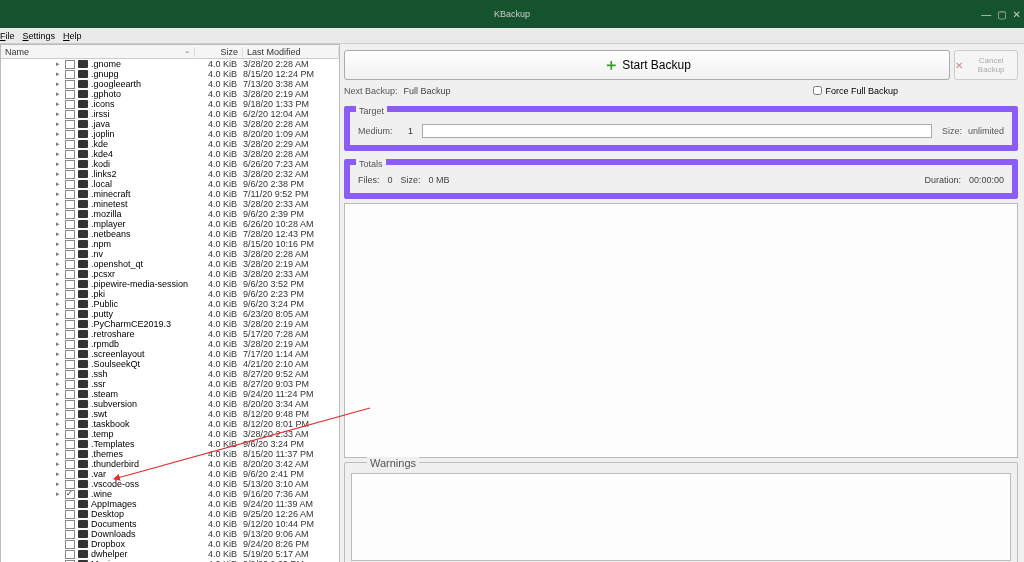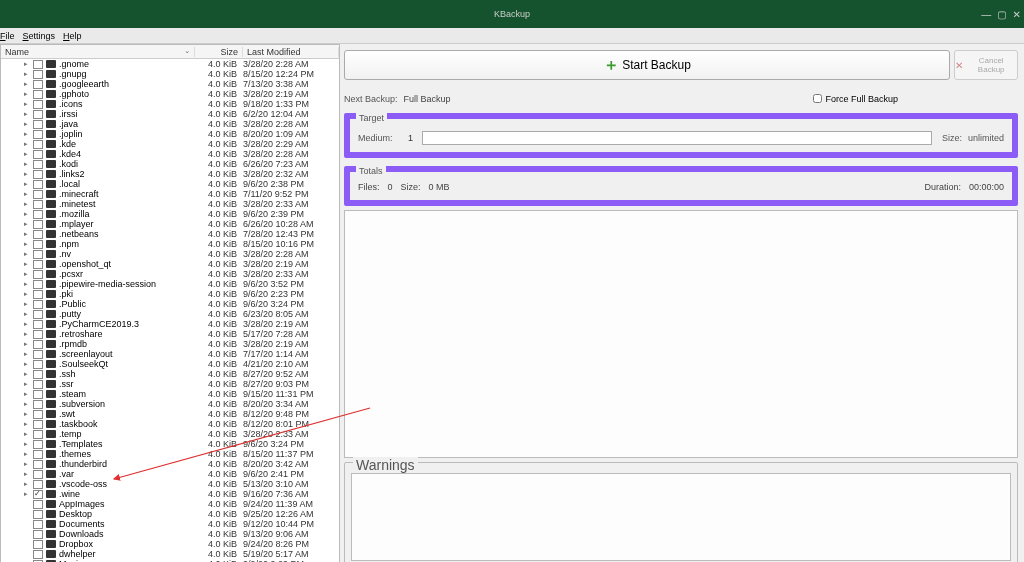--- a/index.html
+++ b/index.html
@@ -18,38 +18,38 @@
 
 .left-pane { width: 340px; background: #fff; border: 1px solid #bbb; display: flex; flex-direction: column; overflow: hidden; }
 .tree-header { display: flex; font-size: 9px; background: #f5f5f5; border-bottom: 1px solid #ccc; height: 14px; align-items: center; }
 .tree-header .col { padding: 0 4px; border-right: 1px solid #ddd; color: #333; }
 .tree-header .col-name { flex: 1 1 auto; position: relative; }
 .tree-header .col-size { width: 48px; text-align: right; }
 .tree-header .col-date { width: 96px; }
 .sort-ind { position: absolute; right: 4px; font-size: 7px; color: #666; }
 
 .tree-body { flex: 1; overflow-y: hidden; font-size: 9px; }
-.row { display: flex; align-items: center; height: 10px; padding-left: 23px; }
+.row { display: flex; align-items: center; height: 10px; padding-left: 23px; margin-left: 32px; }
 .row .exp { width: 6px; color: #777; font-size: 7px; cursor: pointer; }
 .row .chk { width: 10px; height: 9px; margin: 0 3px; display: inline-block; border: 1px solid #888; background: #fff; position: relative; cursor: pointer; }
 .row .chk.checked::after { content: "✓"; position: absolute; font-size: 8px; top: -2px; left: 0; color: #222; }
 .row .fico { width: 10px; height: 8px; background: #333; margin-right: 3px; border-radius: 1px; position: relative; }
 .row .fname { flex: 1 1 auto; overflow: hidden; white-space: nowrap; }
 .row .fsize { width: 48px; text-align: right; padding-right: 6px; color: #333; }
 .row .fdate { width: 96px; color: #333; }
 
 .right-pane { flex: 1; padding: 6px 6px 6px 4px; display: flex; flex-direction: column; gap: 4px; font-size: 9px; }
 
 .topbar { display: flex; gap: 4px; }
 .startbtn { flex: 1; height: 30px; border: 1px solid #aaa; background: linear-gradient(#fff,#f1f1f1); border-radius: 3px; display: flex; align-items: center; justify-content: center; font-size: 12px; cursor: pointer; }
 .startbtn .plus { color: #3a9b2d; font-weight: bold; font-size: 16px; margin-right: 3px; }
 .cancelbtn { width: 64px; height: 30px; border: 1px solid #ccc; background: #f5f5f5; border-radius: 3px; color: #aaa; display: flex; align-items: center; justify-content: center; font-size: 8px; cursor: not-allowed; }
 .cancelbtn .x { color: #d0878a; margin-right: 2px; font-size: 10px; }
 
-.nextline { display: flex; align-items: center; gap: 6px; height: 14px; margin-top: 8px; }
+.nextline { display: flex; align-items: center; gap: 6px; height: 14px; }
 .nextline .lbl { color: #555; }
 .nextline .val { color: #444; }
 .forcewrap { margin-left: auto; margin-right: 120px; display: flex; align-items: center; gap: 3px; }
 .forcewrap input { width: 9px; height: 9px; }
 
 .group { border: 6px solid #8b5cf6; border-radius: 2px; padding: 8px 8px 6px 8px; position: relative; margin-top: 4px; }
 .group .glabel { position: absolute; top: -6px; left: 6px; background: #f0f0f0; padding: 0 3px; color: #555; font-size: 9px; }
 
 .target-row { display: flex; align-items: center; gap: 6px; height: 16px; }
 .target-row .tlbl { width: 44px; color: #555; }
@@ -59,21 +59,21 @@
 .target-row .sizelbl { color: #555; margin-left: 4px; }
 .target-row .sizeval { color: #555; }
 
 .totals-row { display: flex; align-items: center; gap: 8px; height: 14px; }
 .totals-row .fill { flex: 1; }
 .totals-row span { color: #444; }
 
 .progress-area { border: 1px solid #bbb; height: 258px; background: #fdfdfd; }
 
 .warn-group { border: 1px solid #bbb; border-radius: 2px; padding: 10px 6px 6px 6px; position: relative; flex: 1; }
-.warn-group .glabel { position: absolute; top: -6px; left: 8px; background: #f0f0f0; padding: 0 3px; color: #555; font-size: 14px; }
+.warn-group .glabel { position: absolute; top: -6px; left: 22px; background: #f0f0f0; padding: 0 3px; color: #555; font-size: 11px; }
 .warn-body { background: #fdfdfd; border: 1px solid #bbb; height: 88px; }
 
 .arrow-overlay { position: absolute; pointer-events: none; z-index: 50; }
 </style>
 </head>
 <body>
 
 <div class="titlebar">
   <span class="title">KBackup</span>
   <div class="wincontrols">
@@ -363,21 +363,21 @@
           <span class="fname">.ssr</span>
           <span class="fsize">4.0 KiB</span>
           <span class="fdate">8/27/20 9:03 PM</span>
         </div>
         <div class="row">
           <span class="exp">▸</span>
           <span class="chk"></span>
           <span class="fico"></span>
           <span class="fname">.steam</span>
           <span class="fsize">4.0 KiB</span>
-          <span class="fdate">9/15/20 11:31 PM</span>
+          <span class="fdate">9/24/20 11:24 PM</span>
         </div>
         <div class="row">
           <span class="exp">▸</span>
           <span class="chk"></span>
           <span class="fico"></span>
           <span class="fname">.subversion</span>
           <span class="fsize">4.0 KiB</span>
           <span class="fdate">8/20/20 3:34 AM</span>
         </div>
         <div class="row">

